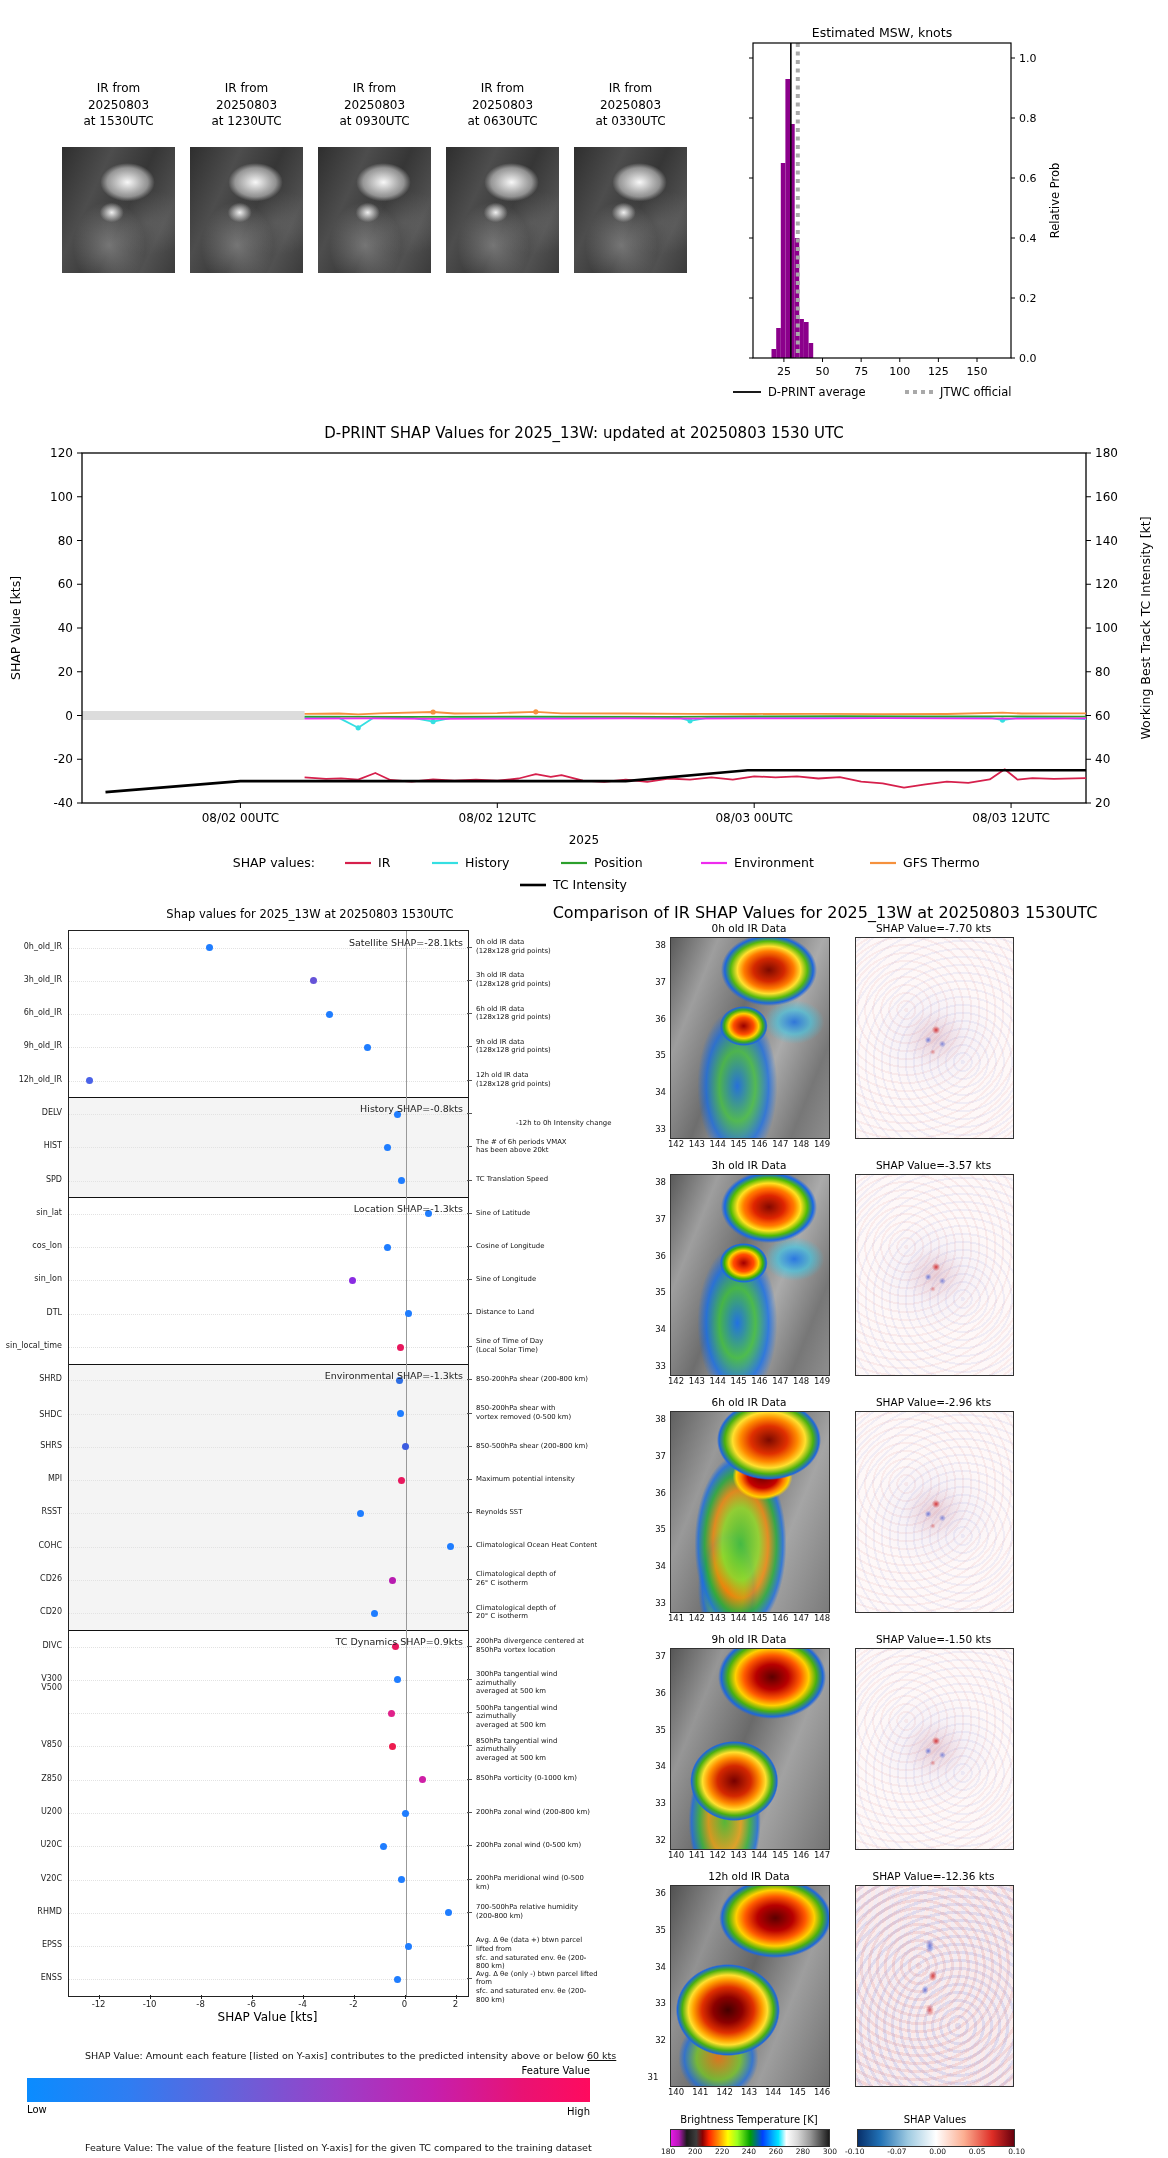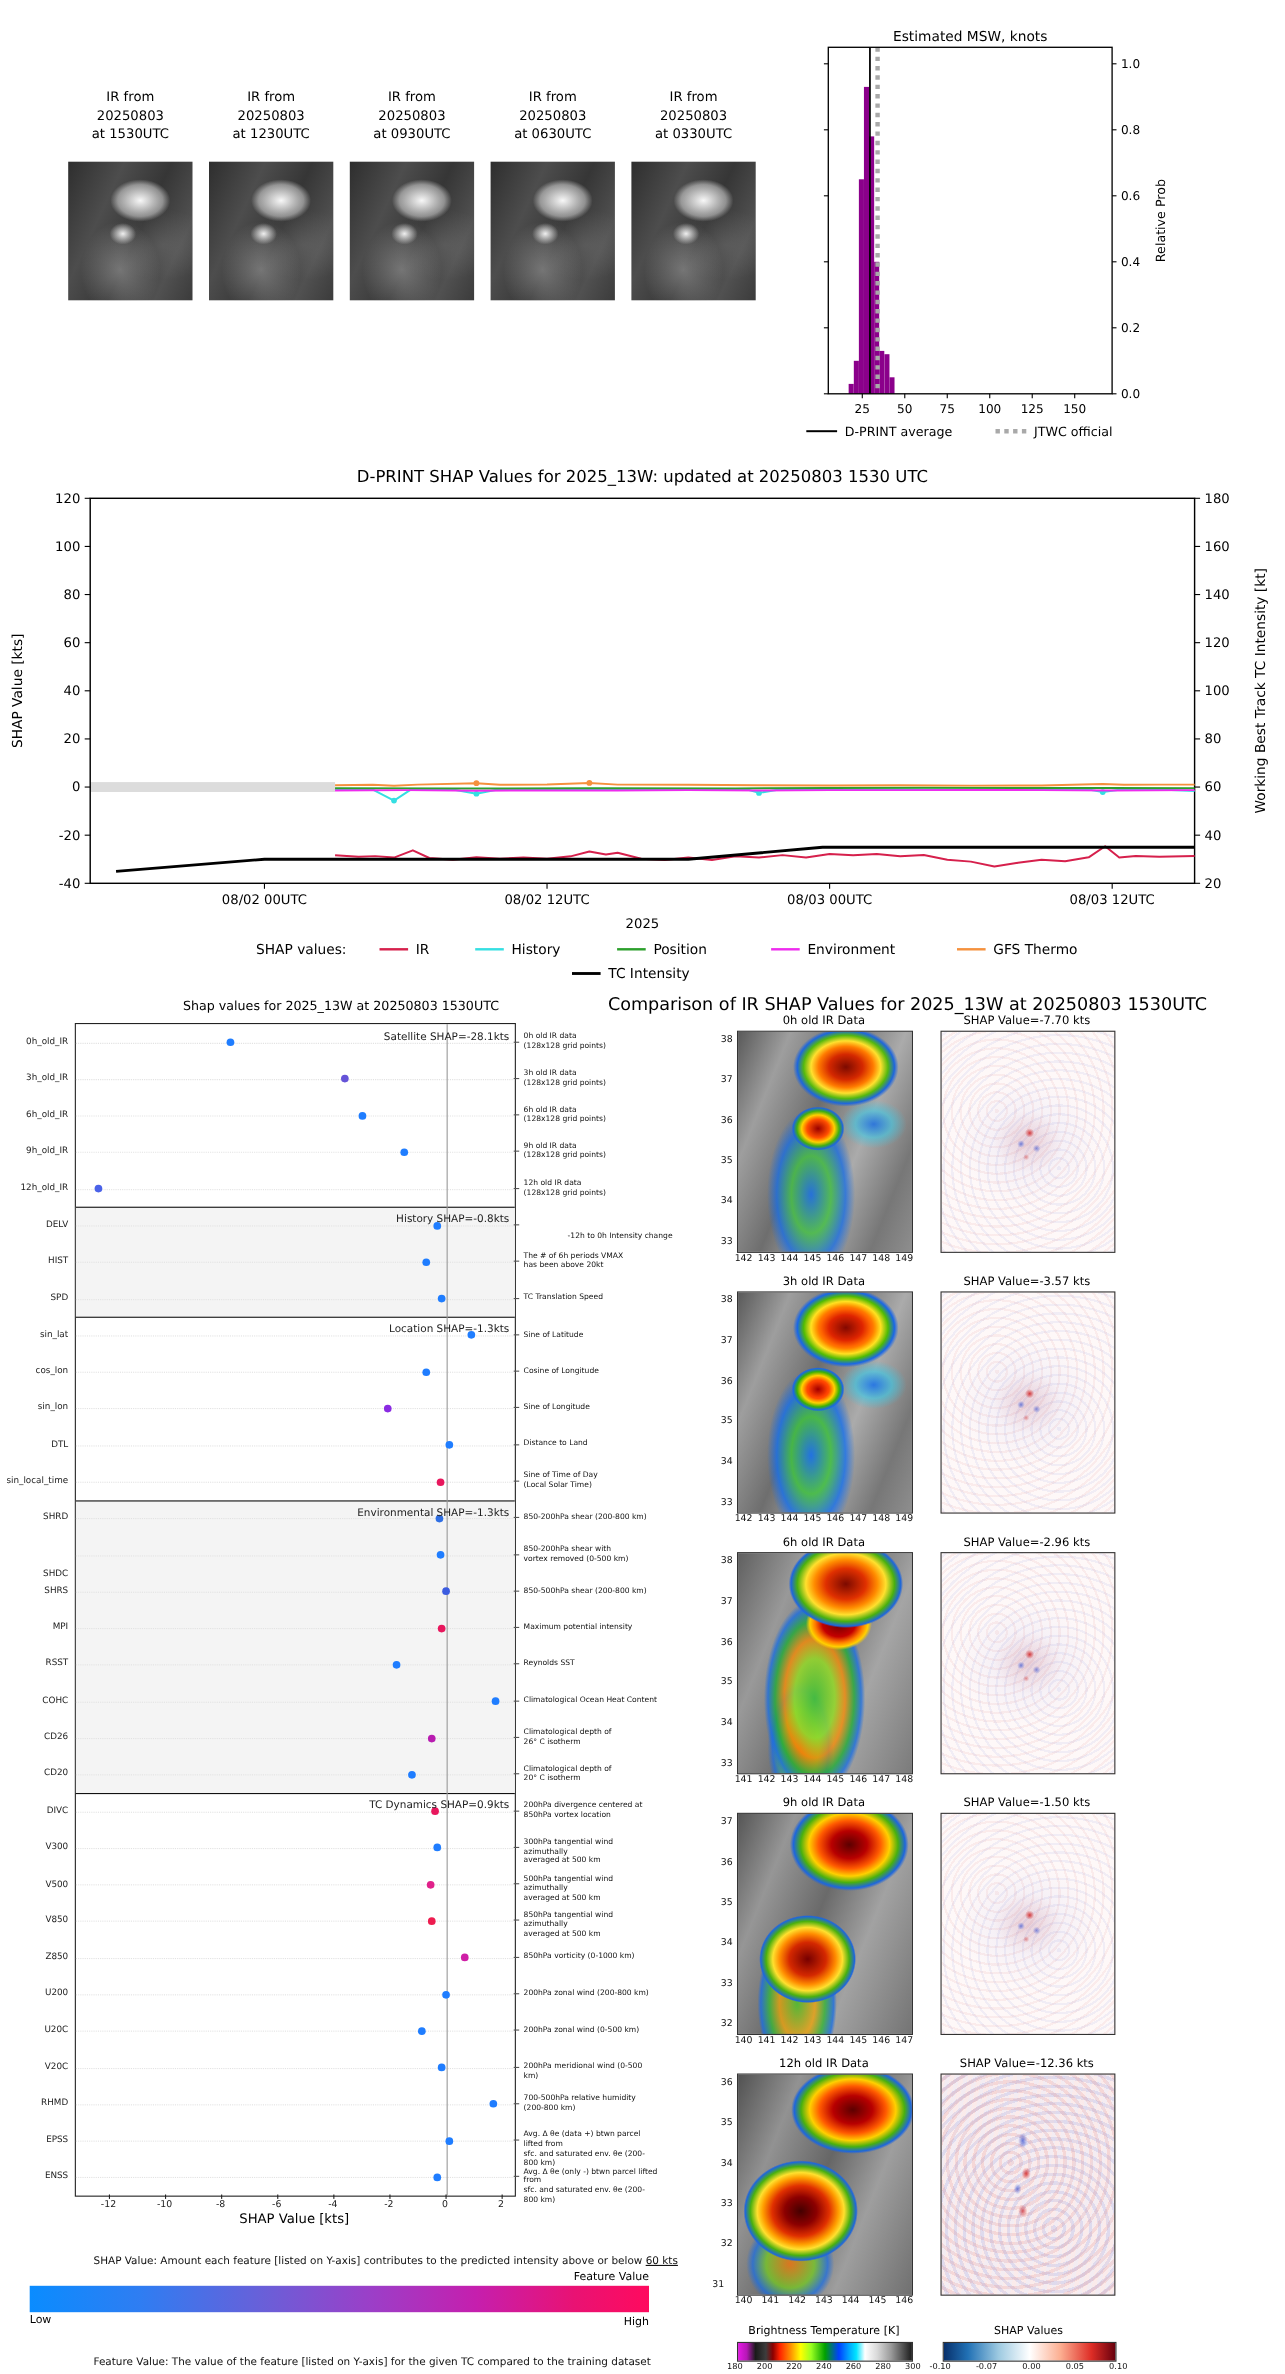--- a/index.html
+++ b/index.html
@@ -438,21 +438,21 @@
       <div class="feat-desc" style="top: 442.416px;">
         <div>Sine of Time of Day</div>
         <div>(Local Solar Time)</div>
       </div>
       <div class="desc-tick" style="top: 451.016px;"></div>
       <div class="feat-label" style="top: 479.297px;">SHRD</div>
       <div class="feat-desc" style="top: 479.997px;">
         <div>850-200hPa shear (200-800 km)</div>
       </div>
       <div class="desc-tick" style="top: 484.297px;"></div>
-      <div class="feat-label" style="top: 531px;">SHDC</div>
+      <div class="feat-label" style="top: 515px;">SHDC</div>
       <div class="feat-desc" style="top: 508.978px;">
         <div>850-200hPa shear with</div>
         <div>vortex removed (0-500 km)</div>
       </div>
       <div class="desc-tick" style="top: 517.578px;"></div>
       <div class="feat-label" style="top: 545.859px;">SHRS</div>
       <div class="feat-desc" style="top: 546.559px;">
         <div>850-500hPa shear (200-800 km)</div>
       </div>
       <div class="desc-tick" style="top: 550.859px;"></div>
@@ -488,21 +488,21 @@
         <div>200hPa divergence centered at</div>
         <div>850hPa vortex location</div>
       </div>
       <div class="desc-tick" style="top: 750.547px;"></div>
       <div class="feat-label" style="top: 778.828px;">V300</div>
       <div class="feat-desc" style="top: 775.228px;">
         <div>300hPa tangential wind azimuthally</div>
         <div>averaged at 500 km</div>
       </div>
       <div class="desc-tick" style="top: 783.828px;"></div>
-      <div class="feat-label" style="top: 813px;">V500</div>
+      <div class="feat-label" style="top: 788px;">V500</div>
       <div class="feat-desc" style="top: 808.509px;">
         <div>500hPa tangential wind azimuthally</div>
         <div>averaged at 500 km</div>
       </div>
       <div class="desc-tick" style="top: 817.109px;"></div>
       <div class="feat-label" style="top: 845.391px;">V850</div>
       <div class="feat-desc" style="top: 841.791px;">
         <div>850hPa tangential wind azimuthally</div>
         <div>averaged at 500 km</div>
       </div>

